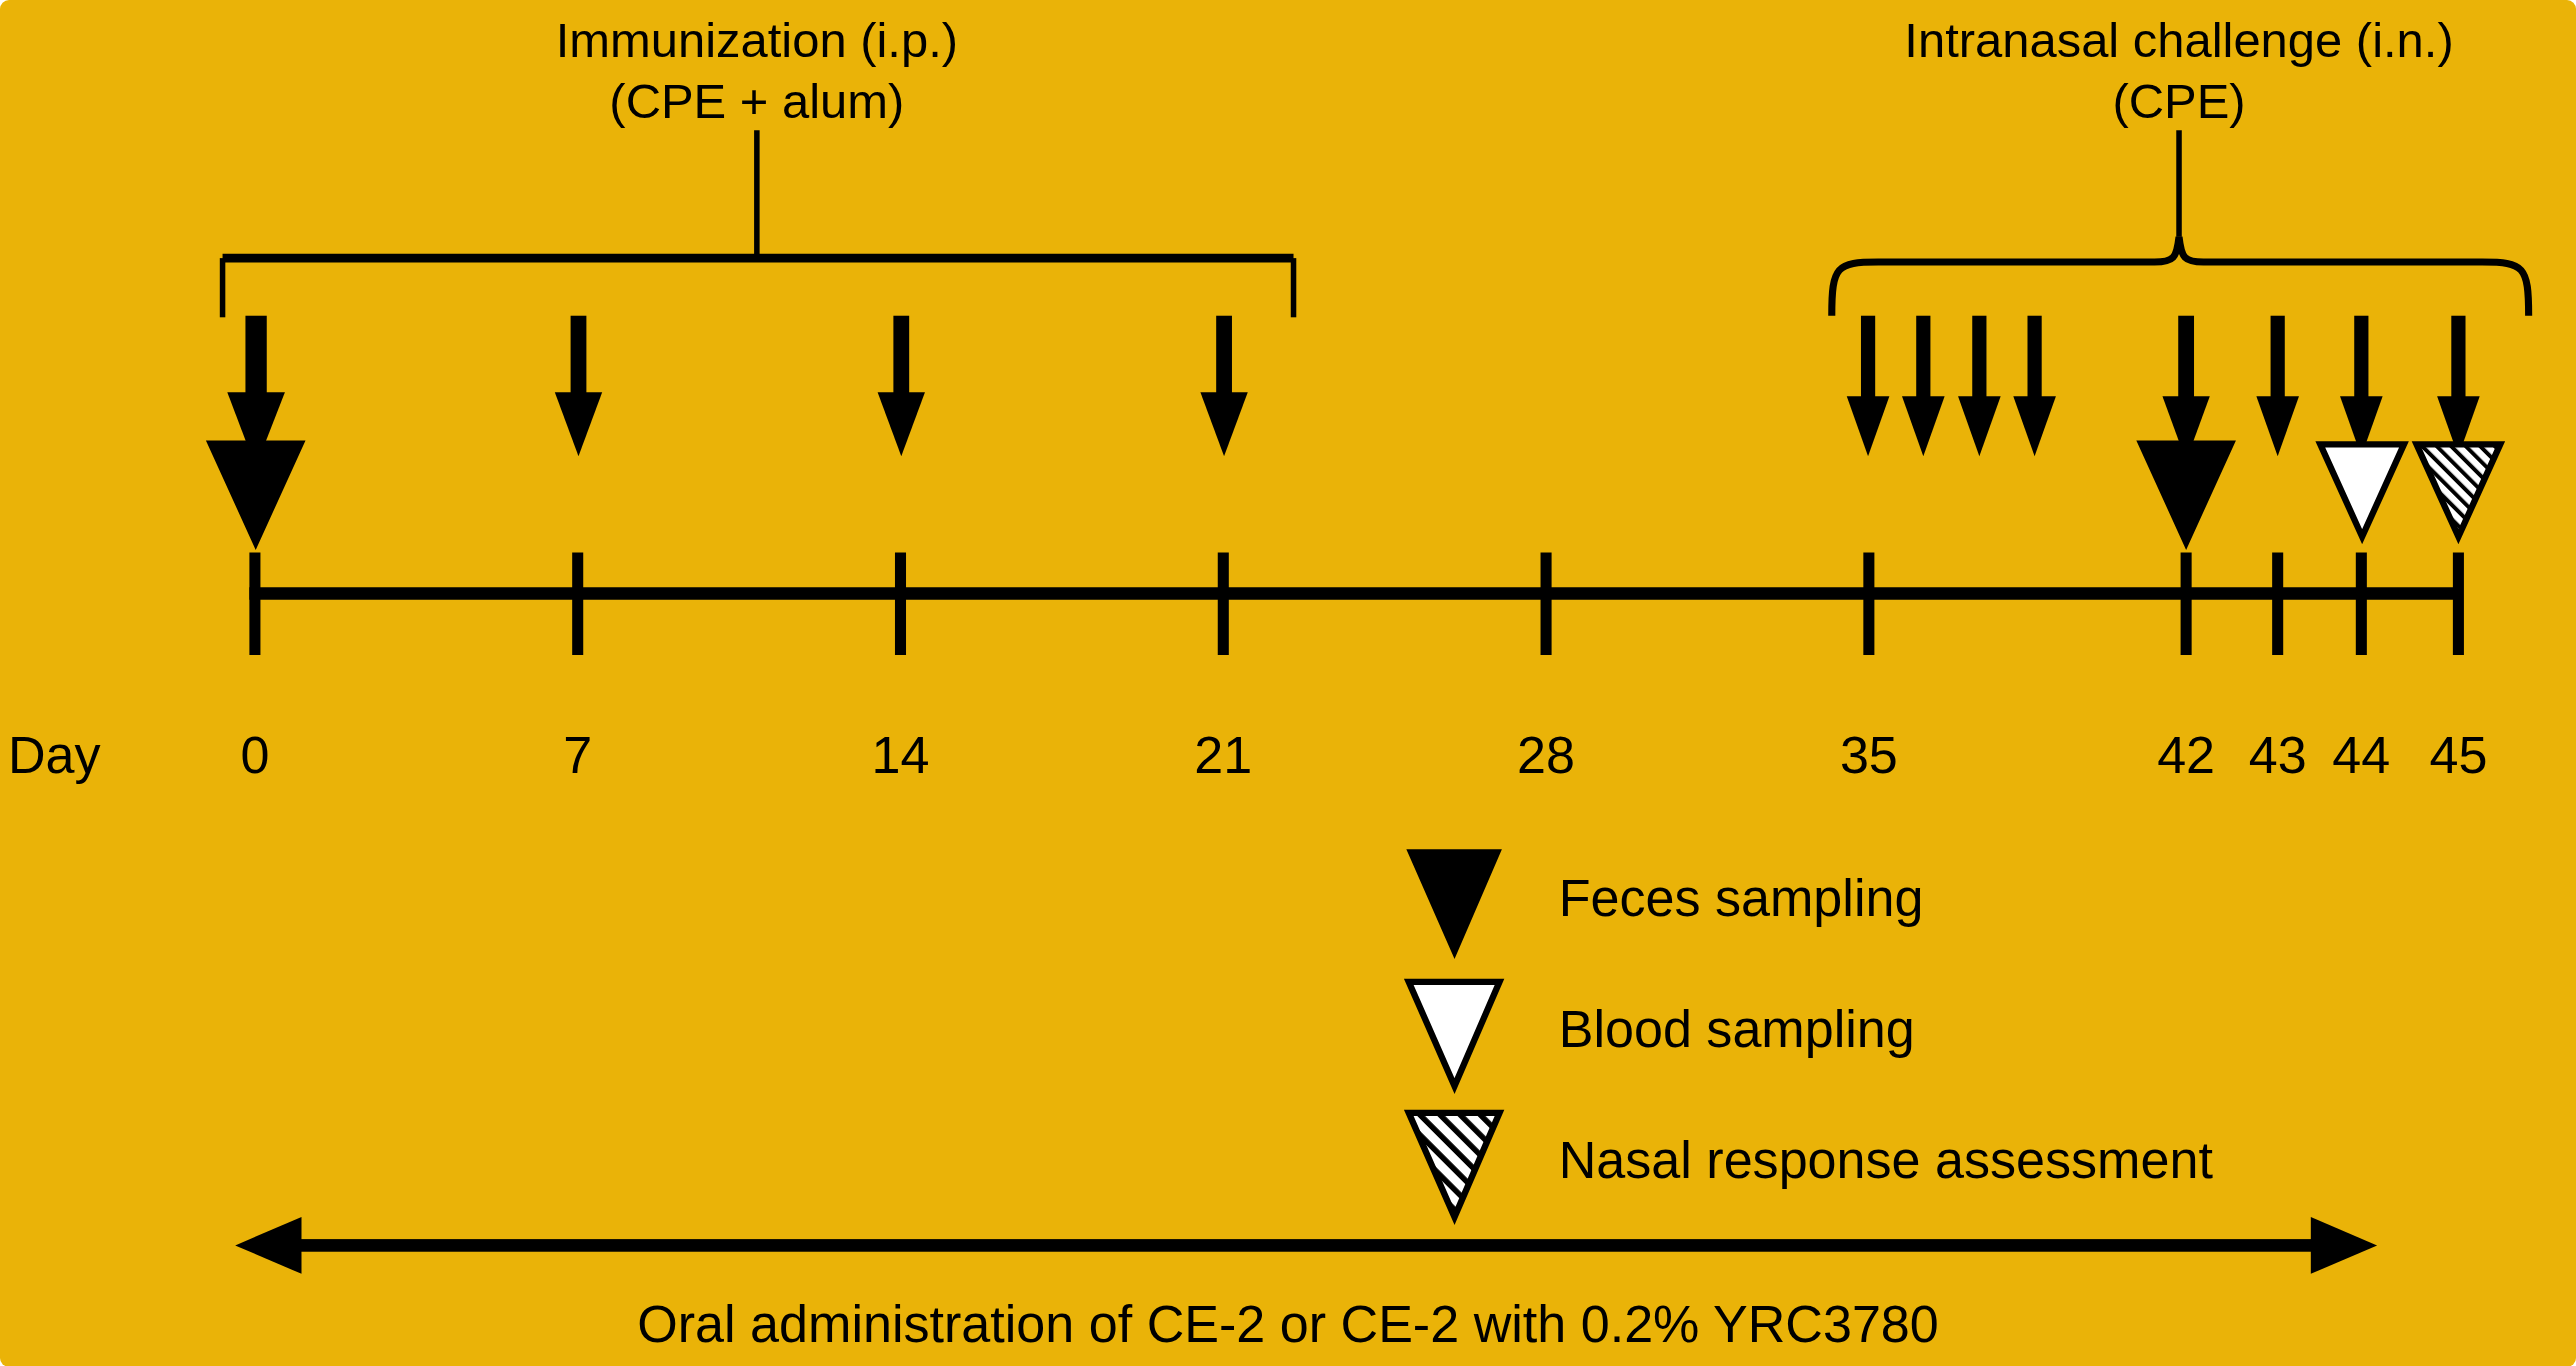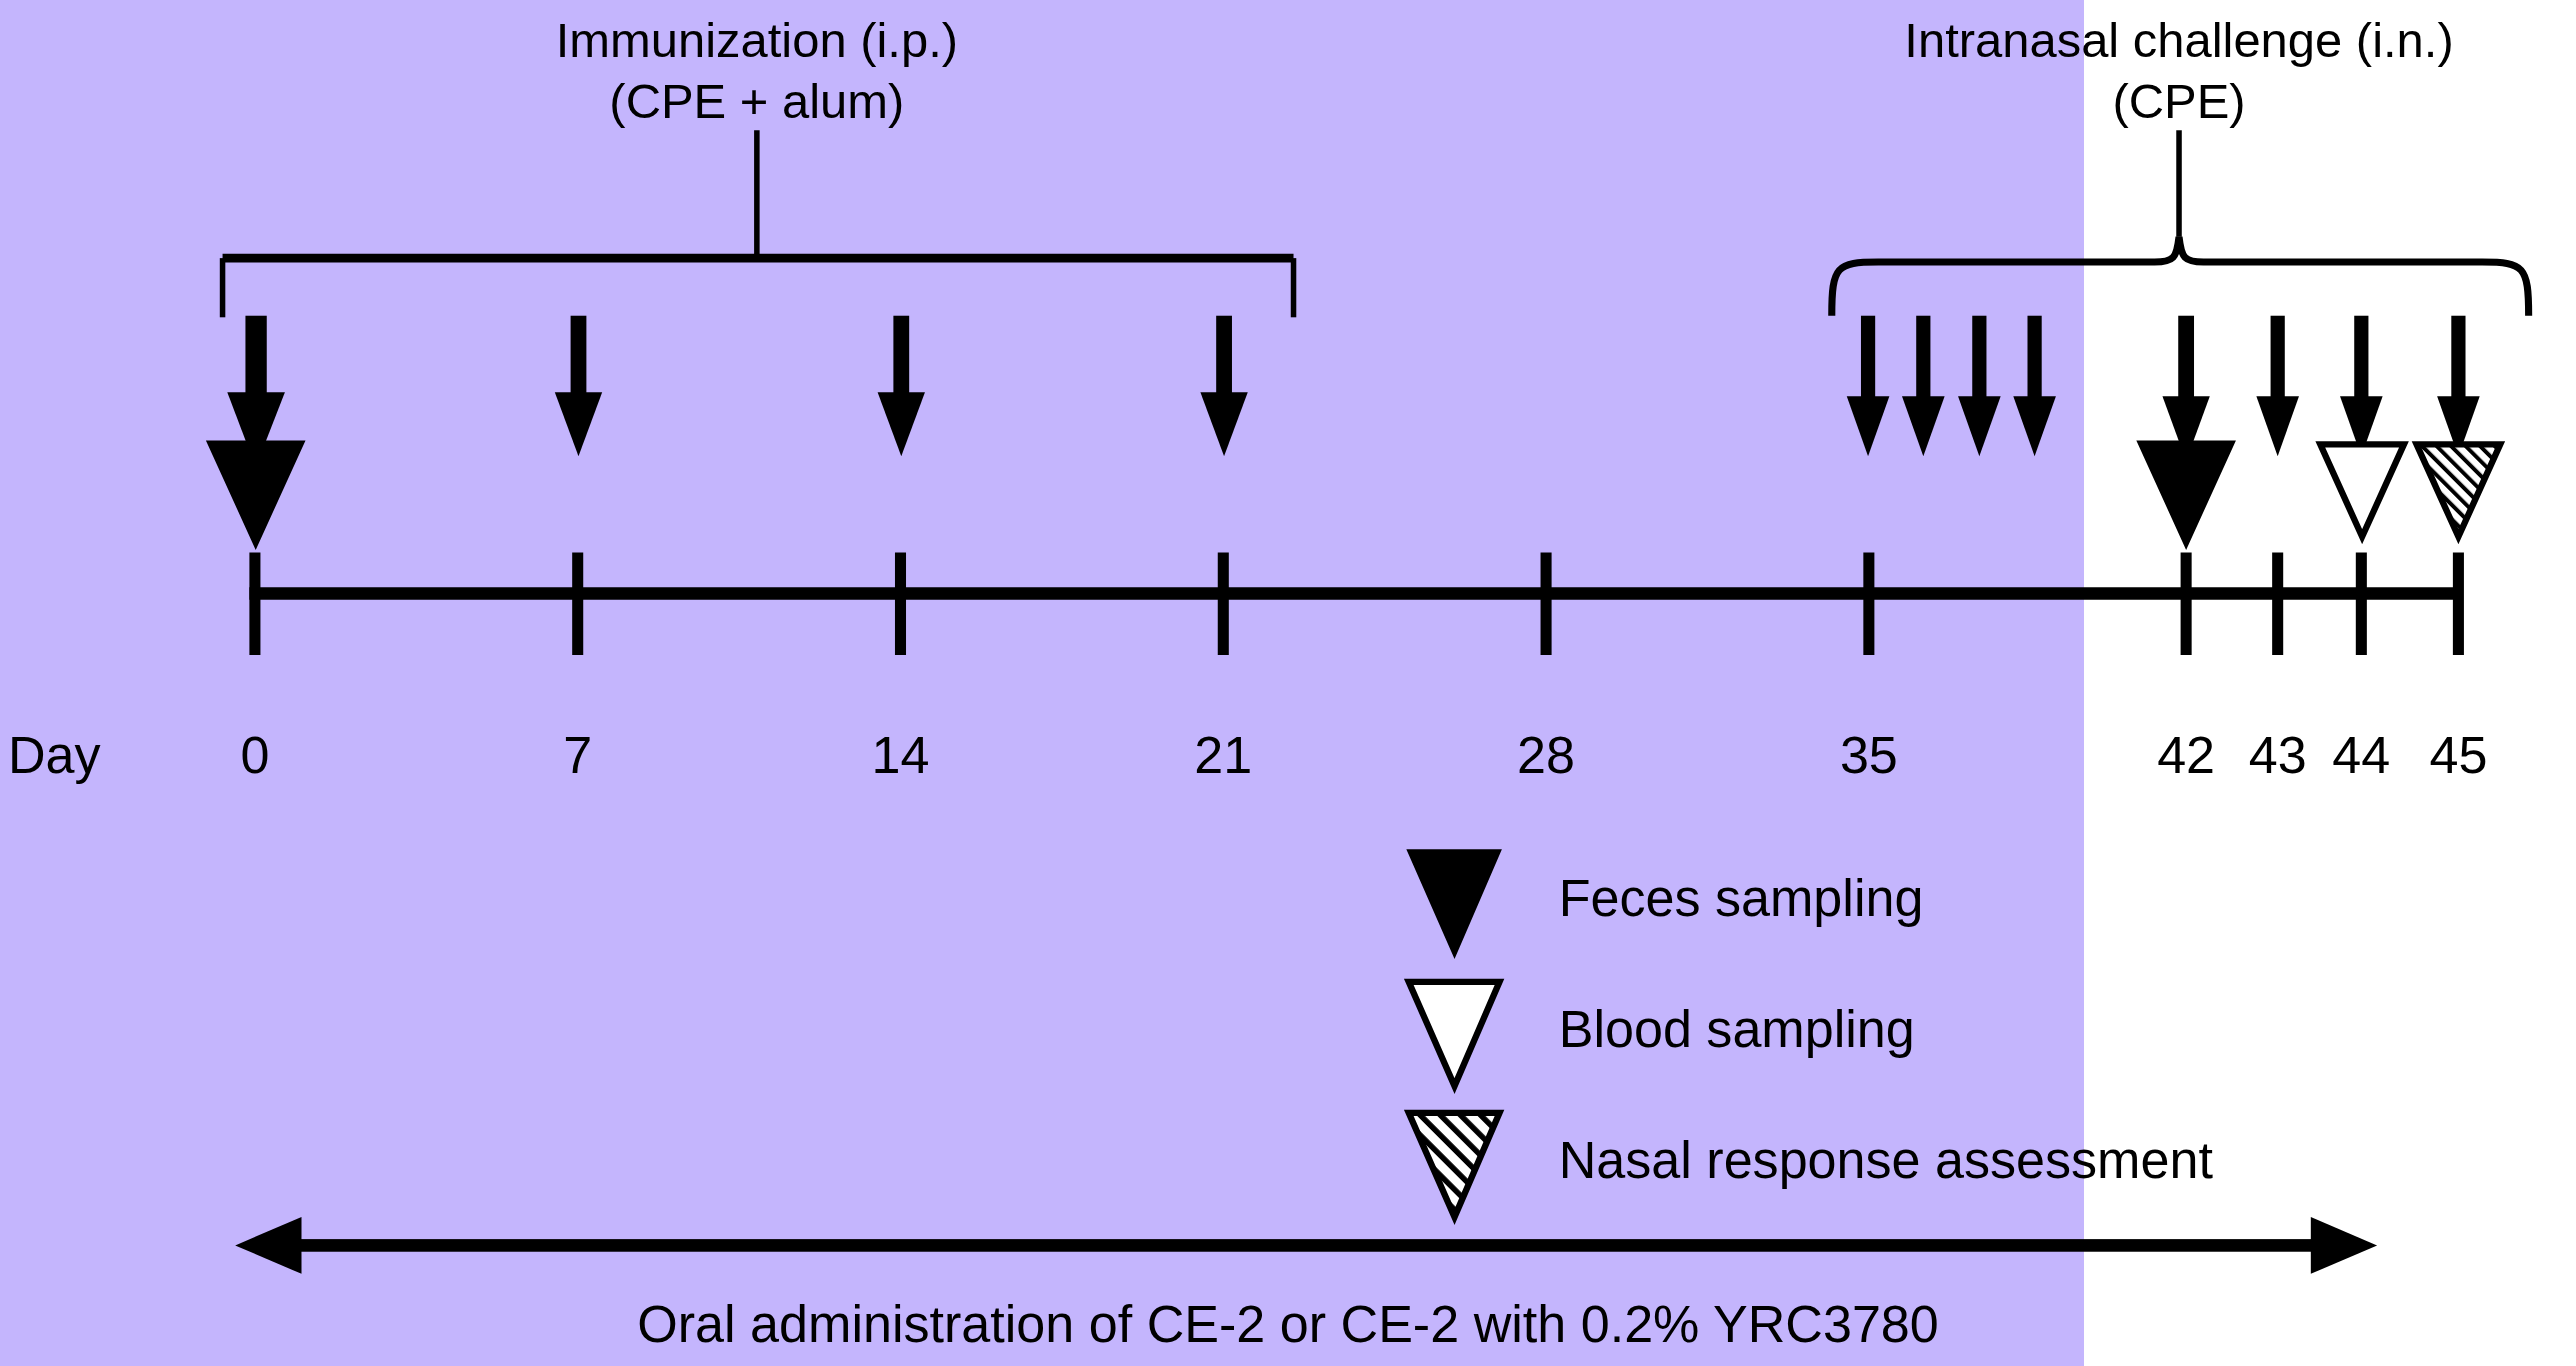--- a/index.html
+++ b/index.html
@@ -3,21 +3,21 @@
 <meta charset="utf-8">
 <title>Experimental Timeline</title>
 <style>
   html,body{margin:0;padding:0;background:#ffffff;}
   body{
     width:2576px;height:1367px;
     font-family:"Liberation Sans","DejaVu Sans",sans-serif;
     color:#000000;
     overflow:hidden;
   }
-  #stage{position:relative;width:2084px;height:1367px;background:#c4b5fd;}
+  #stage{position:relative;width:2576px;height:1367px;background:#eab308;border-radius:9px;}
   #diagram{position:absolute;left:0;top:0;width:2576px;height:1367px;}
   .txt{font-family:"Liberation Sans","DejaVu Sans",sans-serif;fill:#000;}
   .grouplabel{font-size:62px;}
   .daynum{font-size:66px;}
   .dayword{font-size:66px;}
   .legendlabel{font-size:66px;}
   .bottomlabel{font-size:66px;}
 </style>
 </head>
 <body>

